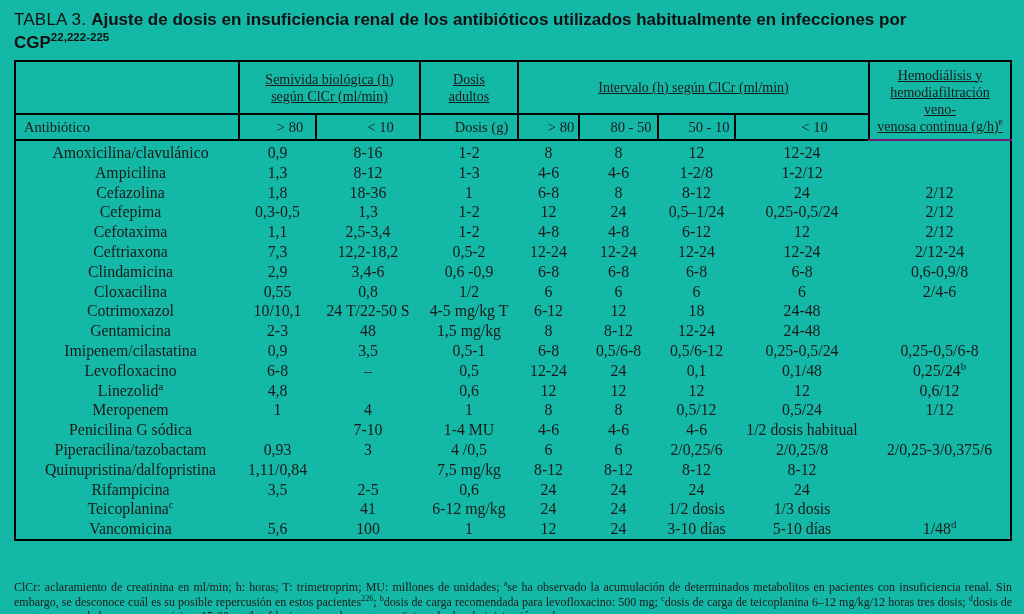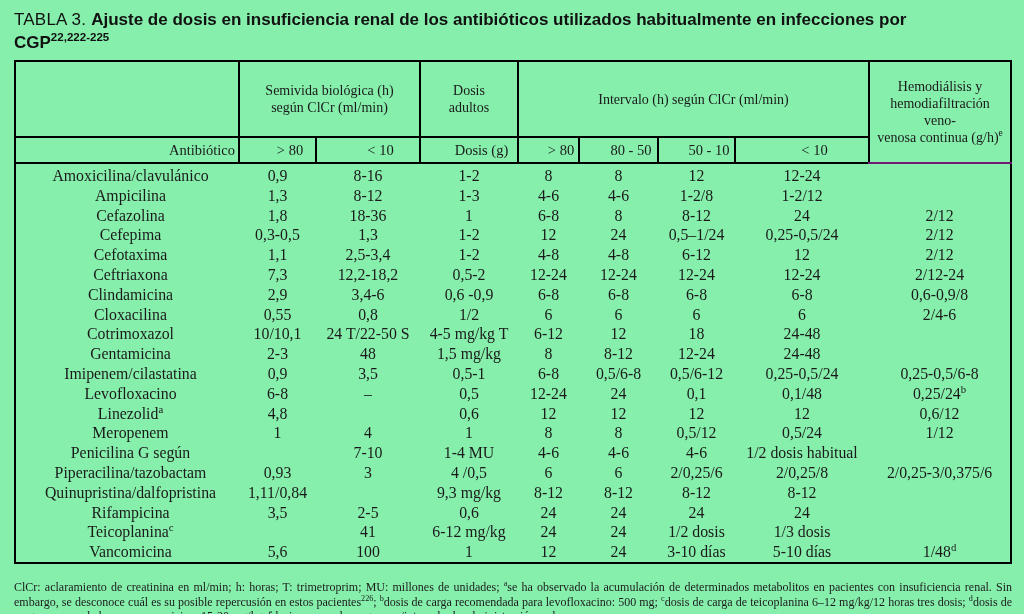--- a/index.html
+++ b/index.html
@@ -1,17 +1,17 @@
 <!DOCTYPE html>
 <html><head>
 <meta charset="utf-8">
 <style>
   html,body { margin:0; padding:0; background:#ffffff; }
   .page {
-    position:relative; width:1024px; height:614px; background:#86efac;
+    position:relative; width:1024px; height:614px; background:#14b8a6;
     color:#1b1b1b; overflow:hidden;
   }
   .title {
     position:absolute; left:14px; top:8px; width:920px;
     font-family:"Liberation Sans", sans-serif;
     font-size:17px; line-height:23px; color:#111;
   }
   .title .prefix { font-weight:normal; margin-right:5px; letter-spacing:.2px; }
   .title .main  { font-weight:bold; }
   sup { font-size:68%; line-height:0; vertical-align:super; }
@@ -24,24 +24,24 @@
   }
   table.dose th {
     font-weight:normal; text-align:center; vertical-align:middle;
     font-size:14px; line-height:17px; padding:2px 3px;
   }
   th.gh { white-space:pre-line; border-right:2px solid #000; border-bottom:2px solid #000; }
   th.hemo {
     white-space:pre-line; font-size:13px; line-height:15.5px;
     border-bottom:2px solid #701a75; padding:2px 2px;
   }
-  tr.grouprow { height:76px; }
+  tr.grouprow { height:53px;text-decoration:underline; }
   tr.subrow   { height:26px; }
   tr.subrow th { font-size:14.5px; border-right:2px solid #000; border-bottom:2px solid #000;padding-left:28px; }
-  tr.subrow th.ant { text-align:right; padding-left:8px; }
+  tr.subrow th.ant { text-align:left; padding-left:8px; }
 
   tbody td {
     font-size:15.8px; height:19.8px; line-height:19.8px;
     padding:0 2px; text-align:center; white-space:nowrap; overflow:visible;
   }
   tbody tr:first-child td { padding-top:2px; }
   tbody td.drug { text-align:center; padding-left:8px; }
 
   .footnote {
     position:absolute; left:14px; top:580px; width:998px;
@@ -242,21 +242,21 @@
           <td class="val">1</td>
           <td class="val">4</td>
           <td class="val">1</td>
           <td class="val">8</td>
           <td class="val">8</td>
           <td class="val">0,5/12</td>
           <td class="val">0,5/24</td>
           <td class="val">1/12</td>
         </tr>
         <tr>
-          <td class="drug">Penicilina G según</td>
+          <td class="drug">Penicilina G sódica</td>
           <td class="val"></td>
           <td class="val">7-10</td>
           <td class="val">1-4 MU</td>
           <td class="val">4-6</td>
           <td class="val">4-6</td>
           <td class="val">4-6</td>
           <td class="val">1/2 dosis habitual</td>
           <td class="val"></td>
         </tr>
         <tr>
@@ -267,21 +267,21 @@
           <td class="val">6</td>
           <td class="val">6</td>
           <td class="val">2/0,25/6</td>
           <td class="val">2/0,25/8</td>
           <td class="val">2/0,25-3/0,375/6</td>
         </tr>
         <tr>
           <td class="drug">Quinupristina/dalfopristina</td>
           <td class="val">1,11/0,84</td>
           <td class="val"></td>
-          <td class="val">9,3 mg/kg</td>
+          <td class="val">7,5 mg/kg</td>
           <td class="val">8-12</td>
           <td class="val">8-12</td>
           <td class="val">8-12</td>
           <td class="val">8-12</td>
           <td class="val"></td>
         </tr>
         <tr>
           <td class="drug">Rifampicina</td>
           <td class="val">3,5</td>
           <td class="val">2-5</td>

